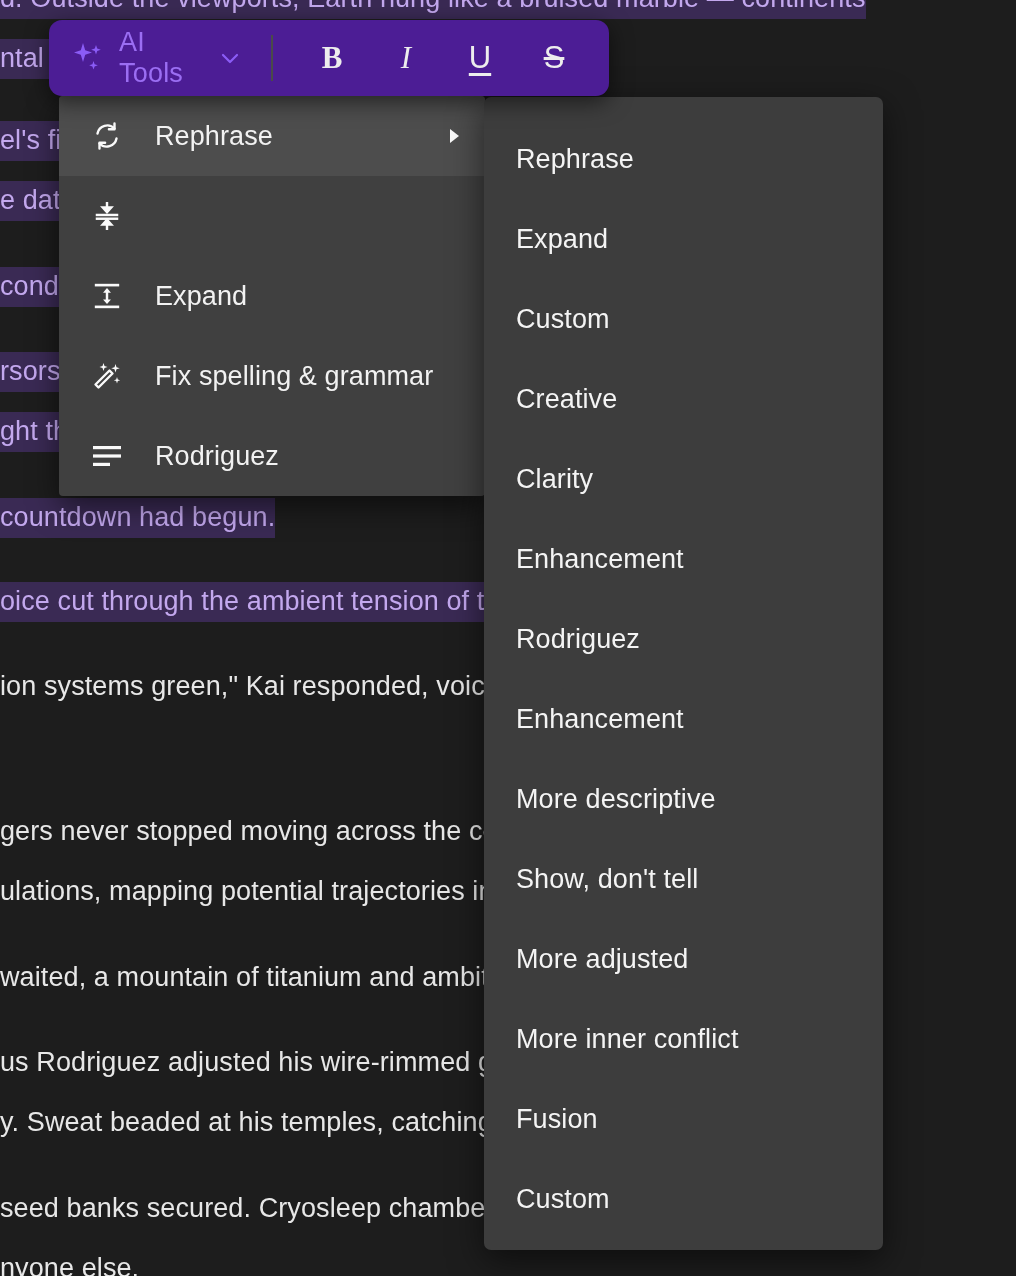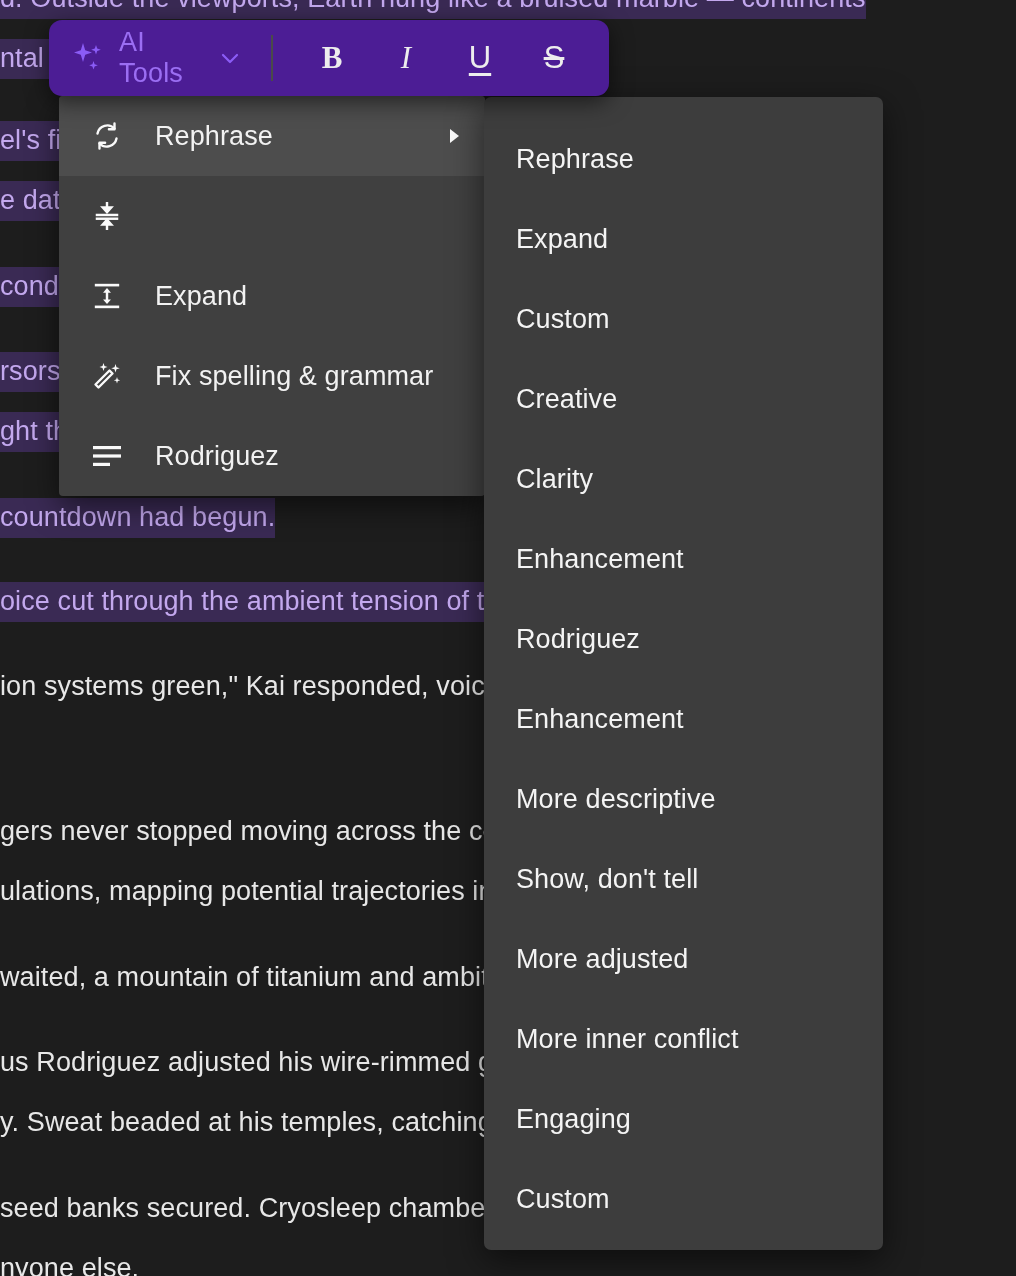--- a/index.html
+++ b/index.html
@@ -308,20 +308,20 @@
     <div class="sub-item">
         <span>Show, don't tell</span>
       </div>
     <div class="sub-item">
         <span>More adjusted</span>
       </div>
     <div class="sub-item">
         <span>More inner conflict</span>
       </div>
     <div class="sub-item">
-        <span>Engaging</span>
+        <span>Fusion</span>
       </div>
     <div class="sub-item">
         <span>Custom</span>
       </div>
   </div>
 
 </div>
 
 </body></html>

